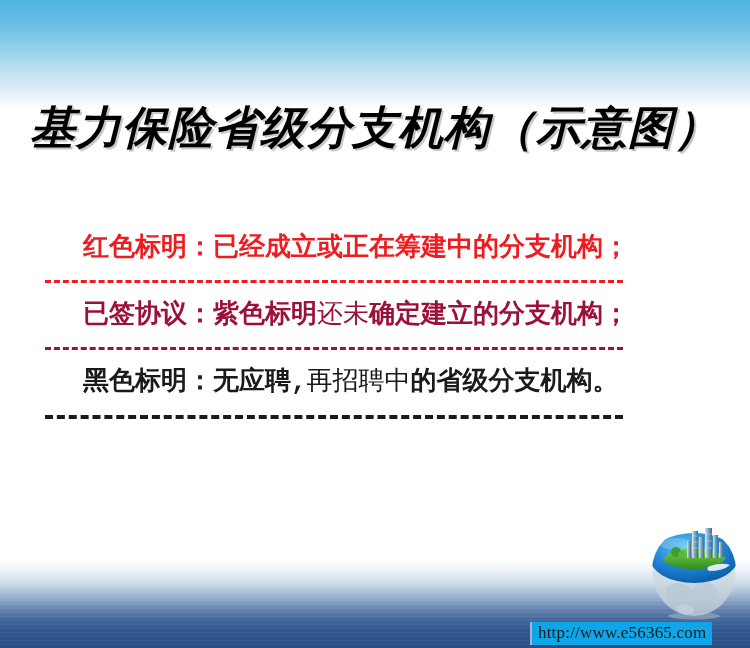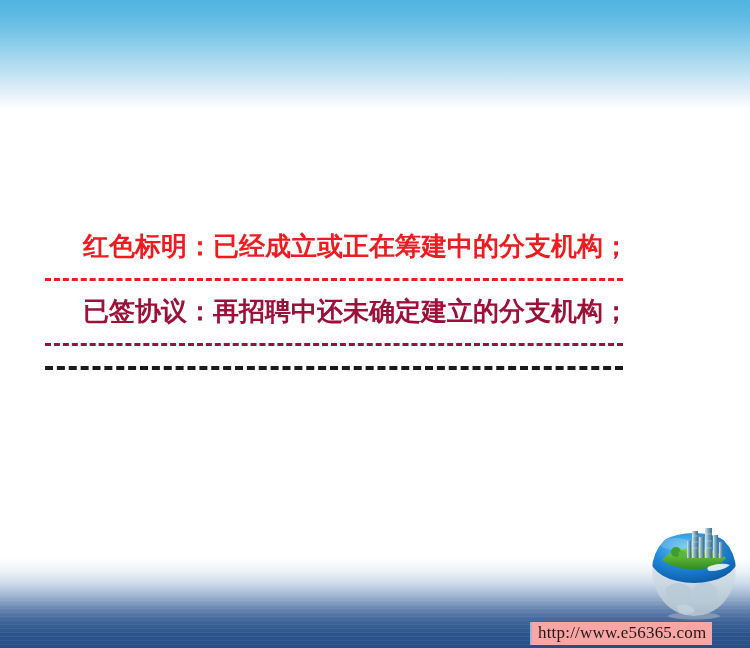--- a/index.html
+++ b/index.html
@@ -92,22 +92,22 @@
     width: 600px;
   }
 
   .legend-row {
     font-size: 26px;
     font-weight: bold;
     line-height: 1.0;
     white-space: nowrap;
   }
   .legend-row .lbl { font-weight: bold; margin-left: 40px; }
-  .legend-row .desc { font-weight: bold; }
-  .legend-row .desc-light { font-weight: bold; }
+  .legend-row .desc { font-weight: bold; font-family: Liberation Mono, monospace; }
+  .legend-row .desc-light { font-weight: normal; }
 
   .row-red   { color: #ee1c20; }
   .row-purple{ color: #9c1139; }
   .row-black { color: #1a1a1a; }
 
   .sep {
     height: 0;
     border-top-style: dashed;
     margin-left: 2px;
   }
@@ -141,52 +141,56 @@
     height: 96px;
   }
   .globe-logo svg { display: block; }
 
   
   .watermark {
     position: absolute;
     left: 530px;
     top: 622px;
     padding: 1px 6px 2px 6px;
-    background: #fca5a5;
+    background: #0ea5e9;
     color: #1c1c1c;
     font-family: "Liberation Serif", "DejaVu Serif", serif;
     font-size: 17px;
     letter-spacing: 0.2px;
     white-space: nowrap;
     border-left: 2px solid #9fb6cc;
   }
 </style>
 </head>
 <body>
 
 <div class="slide">
 
   <div class="sky"></div>
 
   <div class="sea"></div>
   <div class="sea-ripples"></div>
 
+  <div class="title">基力保险省级分支机构（示意图）</div>
 
   <div class="legend">
 
     <div class="legend-row row-red">
       <span class="lbl">红色标明：</span><span class="desc">已经成立或正在筹建中的分支机构；</span>
     </div>
     <div class="sep sep-red"></div>
 
     <div class="legend-row row-purple">
-      <span class="lbl">已签协议：</span><span class="desc">再招聘中</span><span class="desc-light">还未</span><span class="desc">确定建立的分支机构；</span>
+      <span class="lbl">已签协议：</span><span class="desc">紫色标明</span><span class="desc-light">还未</span><span class="desc">确定建立的分支机构；</span>
     </div>
     <div class="sep sep-purple"></div>
 
+    <div class="legend-row row-black">
+      <span class="lbl">黑色标明：</span><span class="desc">无应聘,</span><span class="desc-light">再招聘中</span><span class="desc">的省级分支机构。</span>
+    </div>
     <div class="sep sep-black"></div>
 
   </div>
 
   <div class="globe-logo">
     <svg width="96" height="96" viewBox="0 0 96 96" xmlns="http://www.w3.org/2000/svg" aria-hidden="true">
       <defs>
         <radialGradient id="gOcean" cx="40%" cy="28%" r="75%">
           <stop offset="0%" stop-color="#5cc4f2"></stop>
           <stop offset="55%" stop-color="#1f84d6"></stop>

